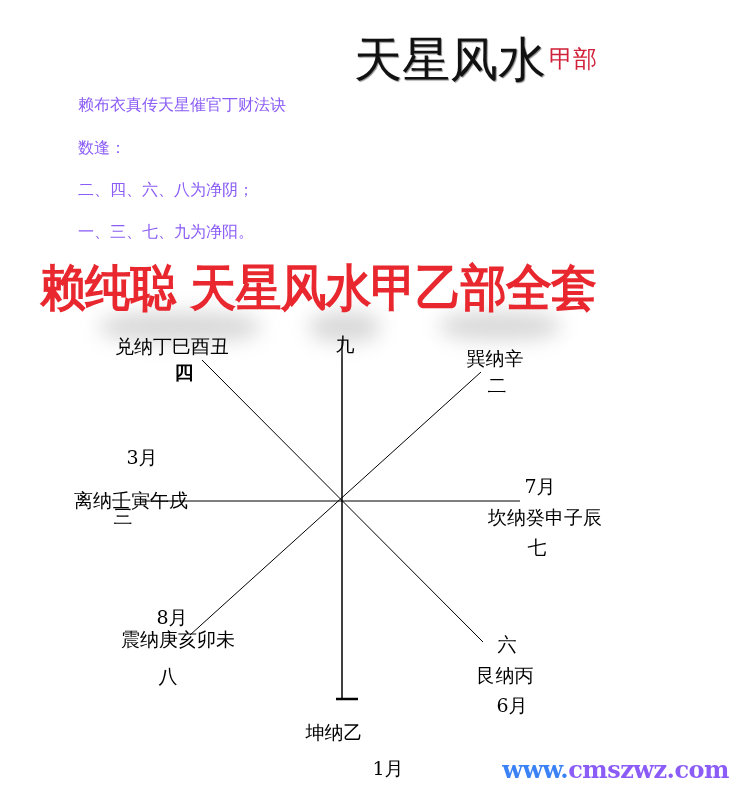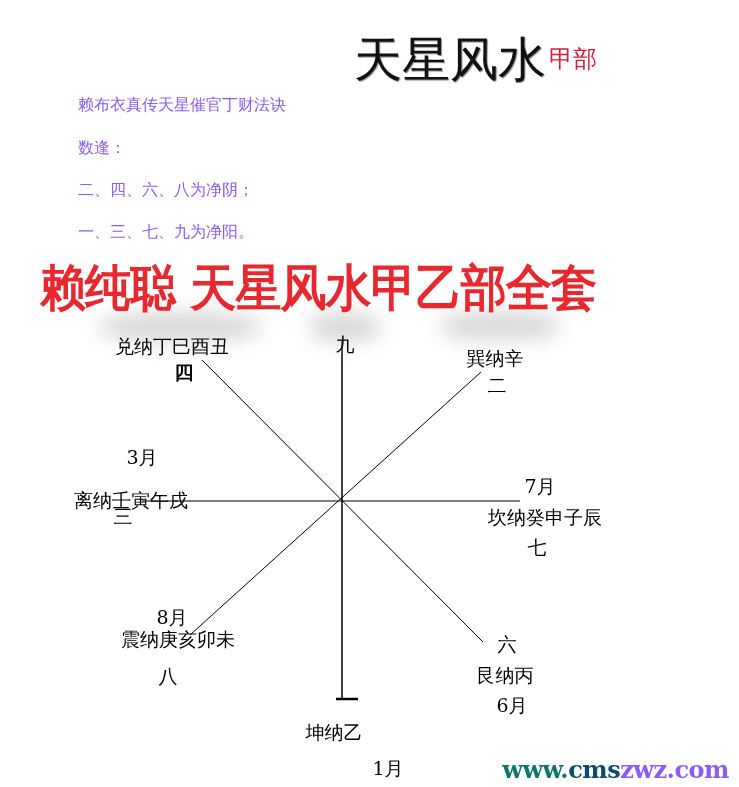--- a/index.html
+++ b/index.html
@@ -62,14 +62,14 @@
 <div class="abs lbl" style="left:507px; top:632px;">六</div>
 <div class="abs lbl" style="left:505px; top:663px;">艮纳丙</div>
 <div class="abs lbl" style="left:512px; top:693px;">6月</div>
 
 <div class="abs lbl" style="left:334px; top:720px;">坤纳乙</div>
 <div class="abs lbl" style="left:340px; top:756px;margin-left:48px;">1月</div>
 
 <div class="abs banner">赖纯聪 天星风水甲乙部全套</div>
 
 <div class="abs wm">
-  <span style="color:#0f766e">www.</span><span style="color:#0c4a6e">cms</span><span style="color:#8b5cf6">zwz.com</span>
+  <span style="color:#3b82f6">www.</span><span style="color:#8b5cf6">cms</span><span style="color:#8b5cf6">zwz.com</span>
 </div>
 
 </body></html>

